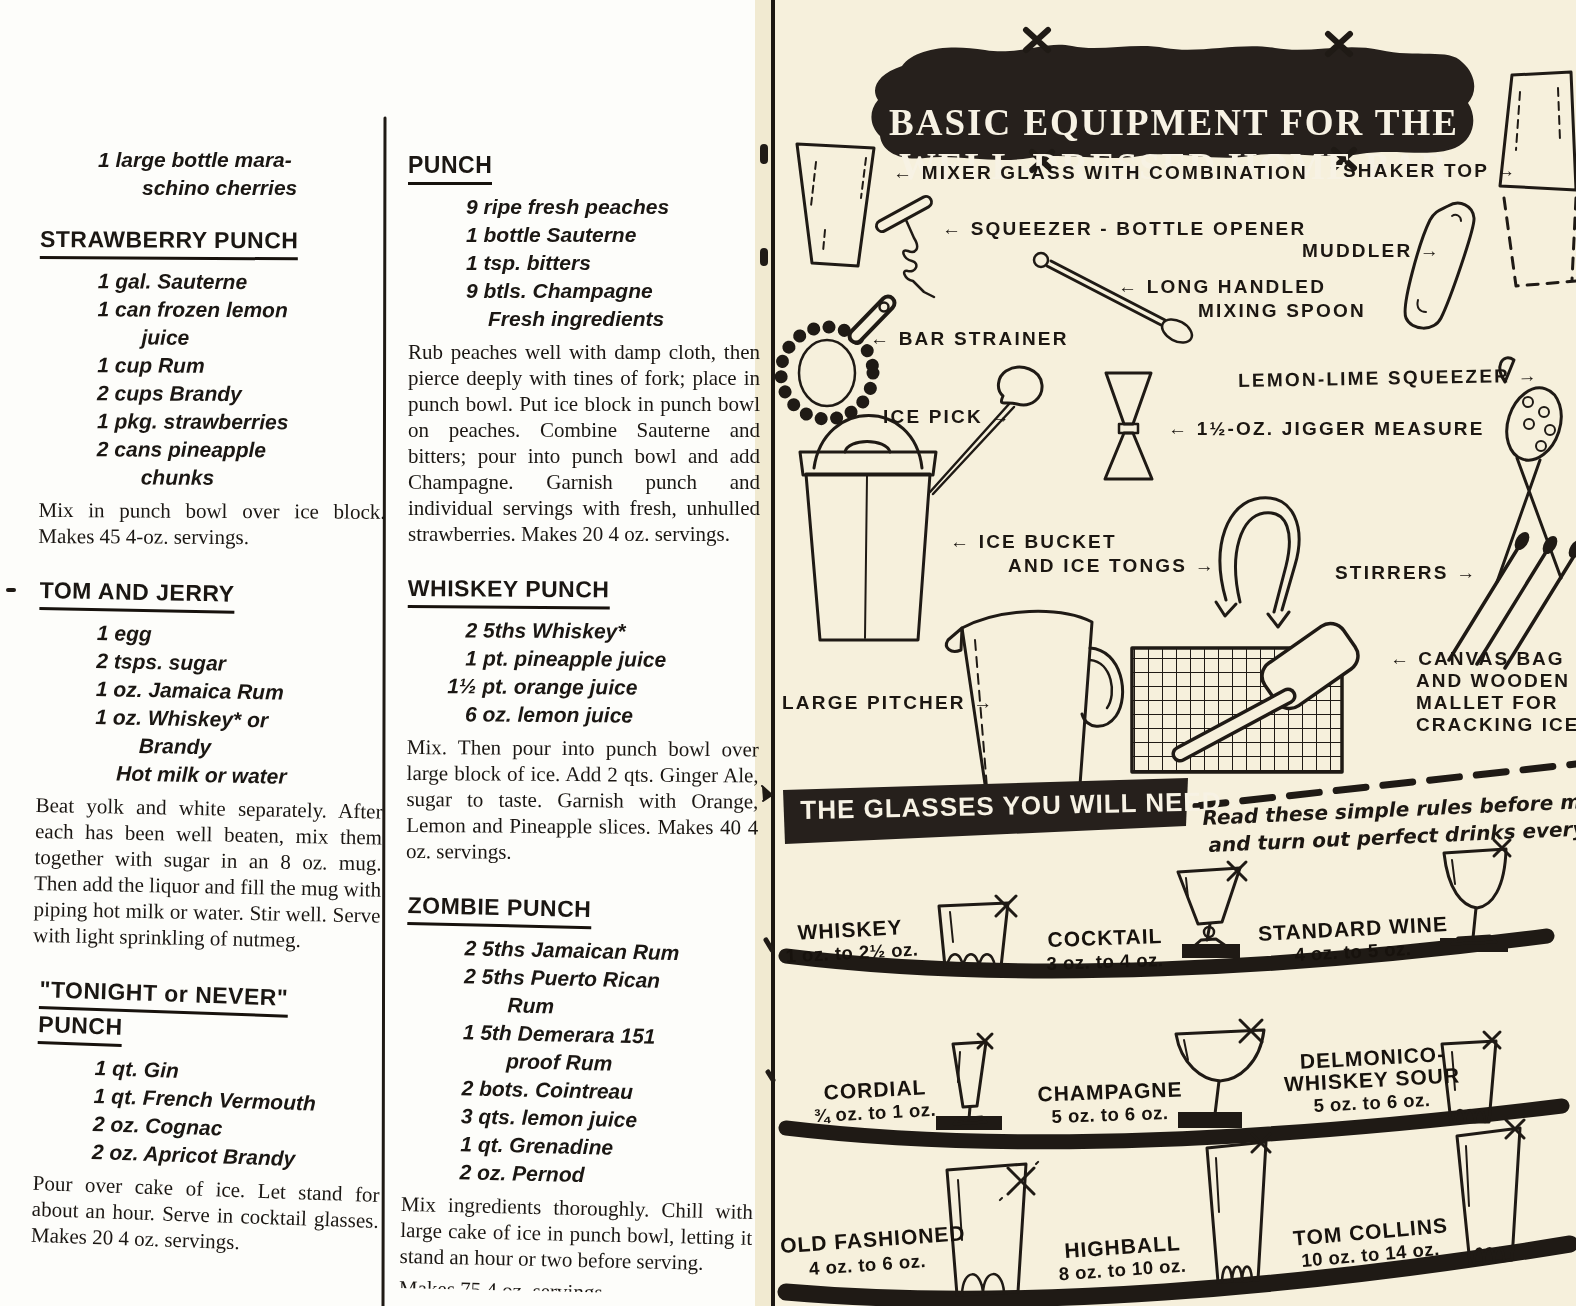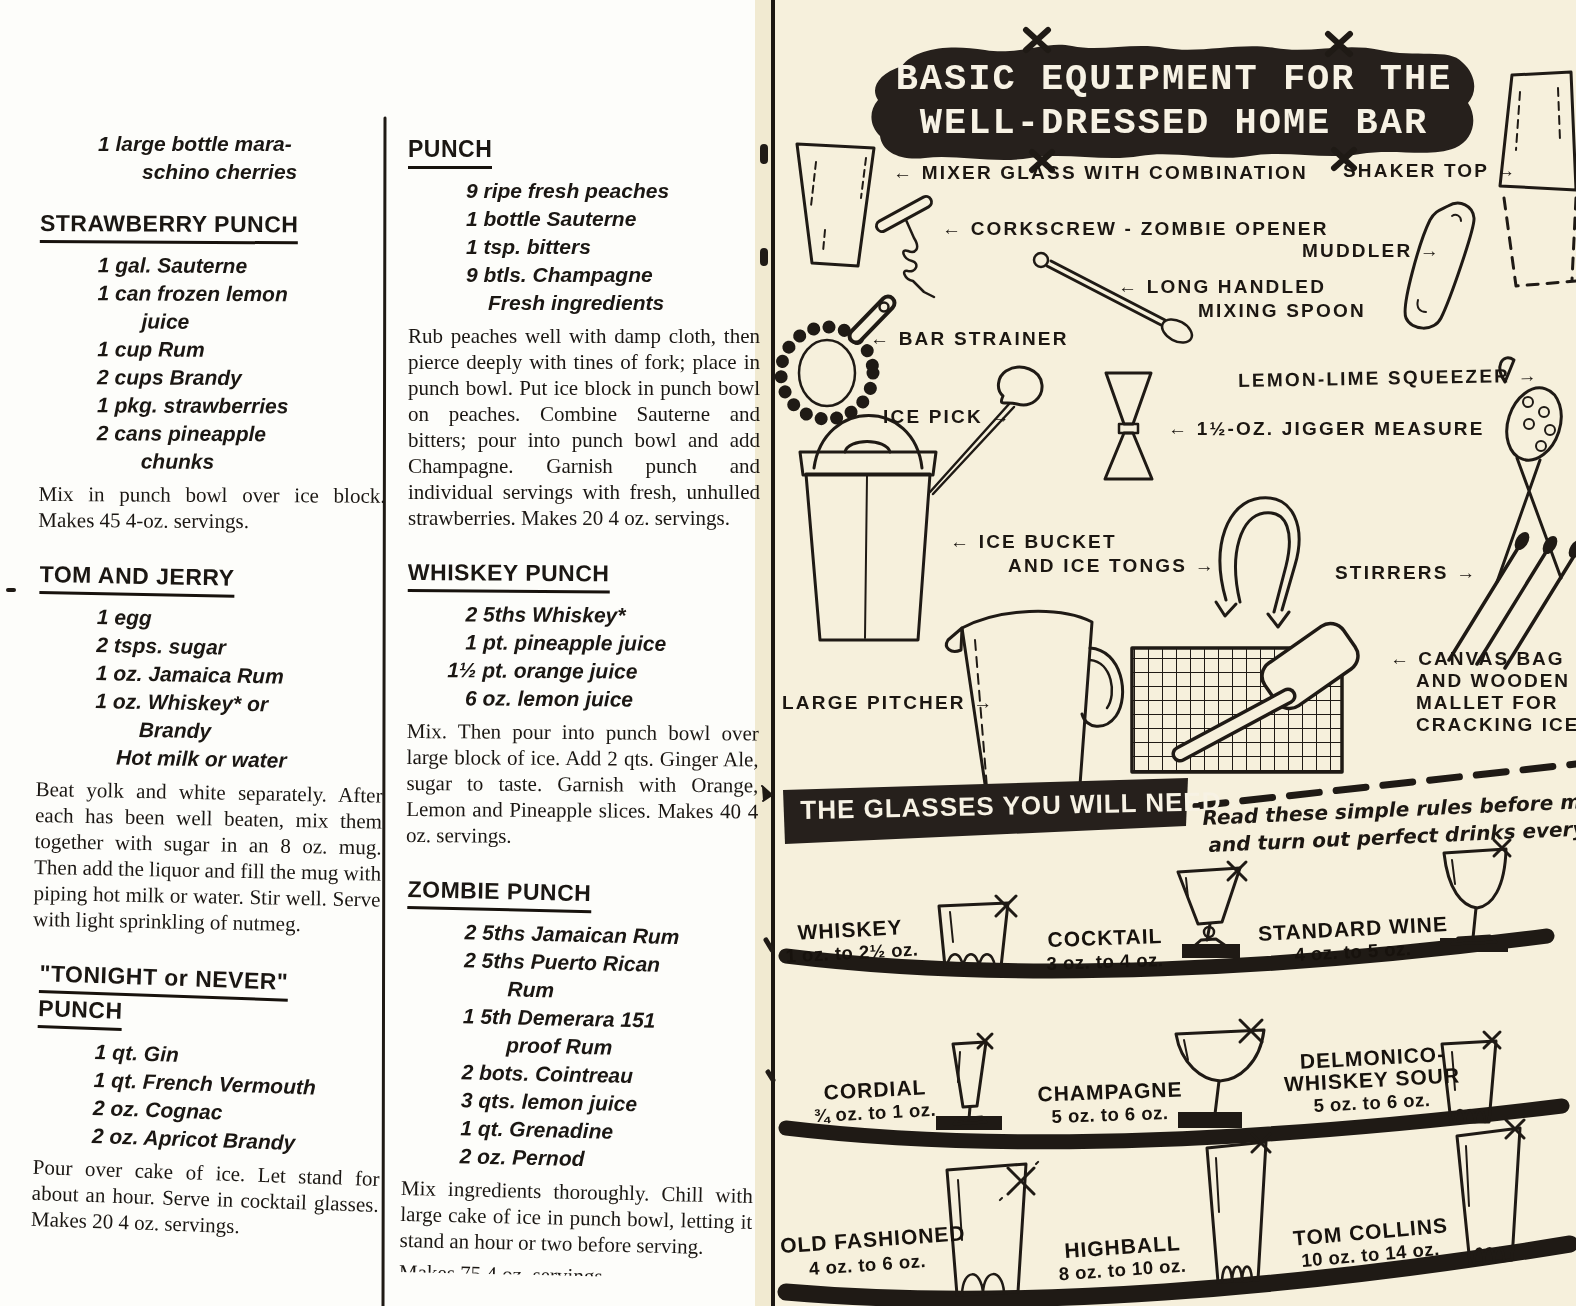--- a/index.html
+++ b/index.html
@@ -8,21 +8,21 @@
     background:#fbfaf6;color:#1f1a15;
     font-family:"Liberation Sans", sans-serif;
   }
   .abs{position:absolute;}
   #left-bg{left:0;top:0;width:755px;height:1306px;background:#fdfdfa;}
   #gutter-strip{left:755px;top:0;width:16px;height:1306px;background:#f1ead1;}
   #gutter-line{left:771px;top:0;width:4px;height:1306px;background:#1c1712;}
   #right-bg{left:775px;top:0;width:801px;height:1306px;background:#f6f0dc;}
 
   
-  .col{position:absolute;color:#1b1713;}
+  .col{position:absolute;color:#1b1713;margin-top:16px;}
   #col1{left:40px;top:130px;width:347px;}
   #col2{left:408px;top:136px;width:352px;}
   .rec{transform-origin:0 0;}
   .hd{
     font-size:23px;font-weight:bold;letter-spacing:.5px;
     border-bottom:3px solid #17120d;display:inline-block;
     padding-bottom:3px;line-height:27px;margin-bottom:8px;
   }
   .hd2{margin-bottom:2px;}
   .ing{
@@ -46,23 +46,24 @@
   }
   .gname{
     position:absolute;font-weight:bold;font-size:21px;letter-spacing:1px;
     text-align:center;white-space:nowrap;color:#17120d;transform-origin:50% 50%;
   }
   .gsize{
     position:absolute;font-weight:bold;font-size:18.5px;letter-spacing:.5px;
     text-align:center;white-space:nowrap;color:#17120d;transform-origin:50% 50%;
   }
   .banner-text{
-    position:absolute;color:#f7f2e4;font-family:Liberation Mono, monospace;
+    position:absolute;color:#f7f2e4;font-family:Liberation Serif, serif;
     font-weight:bold;font-size:37px;letter-spacing:2px;text-align:center;
     white-space:nowrap;
+    margin-top:43px;
   }
   #glasses-banner-text{
     position:absolute;color:#f7f2e4;font-weight:bold;font-size:26px;
     letter-spacing:1px;white-space:nowrap;text-align:center;
     transform:rotate(-1.2deg);transform-origin:0 0;
   }
   .note{
     position:absolute;font-family:"DejaVu Sans", sans-serif;font-style:italic;
     font-weight:bold;font-size:20px;color:#1c1712;white-space:nowrap;
     transform:rotate(-2.5deg);transform-origin:0 0;
@@ -344,21 +345,21 @@
     <div class="bodytext">Mix ingredients thoroughly. Chill with large cake of ice in punch bowl, letting it stand an hour or two before serving.</div>
     <div class="bodytext cutline">Makes 75 4 oz. servings.</div>
   </div>
 </div>
 
 <div class="banner-text" style="left:880px;top:58px;width:588px">BASIC EQUIPMENT FOR THE</div>
 <div class="banner-text" style="left:880px;top:102px;width:588px">WELL-DRESSED HOME BAR</div>
 
 <div class="eq" style="left:893px;top:162px">← MIXER GLASS WITH COMBINATION</div>
 <div class="eq" style="left:1343px;top:160px">SHAKER TOP →</div>
-<div class="eq" style="left:942px;top:218px">← CORKSCREW - ZOMBIE OPENER</div>
+<div class="eq" style="left:942px;top:218px">← SQUEEZER - BOTTLE OPENER</div>
 <div class="eq" style="left:1302px;top:240px">MUDDLER →</div>
 <div class="eq" style="left:1118px;top:276px">← LONG HANDLED</div>
 <div class="eq" style="left:1198px;top:300px">MIXING SPOON</div>
 <div class="eq" style="left:870px;top:328px">← BAR STRAINER</div>
 <div class="eq" style="left:883px;top:406px">ICE PICK →</div>
 <div class="eq" style="left:1238px;top:370px;transform:rotate(-1deg)">LEMON-LIME SQUEEZER →</div>
 <div class="eq" style="left:1168px;top:418px">← 1½-OZ. JIGGER MEASURE</div>
 <div class="eq" style="left:950px;top:531px">← ICE BUCKET</div>
 <div class="eq" style="left:1008px;top:555px">AND ICE TONGS →</div>
 <div class="eq" style="left:1335px;top:562px">STIRRERS →</div>

